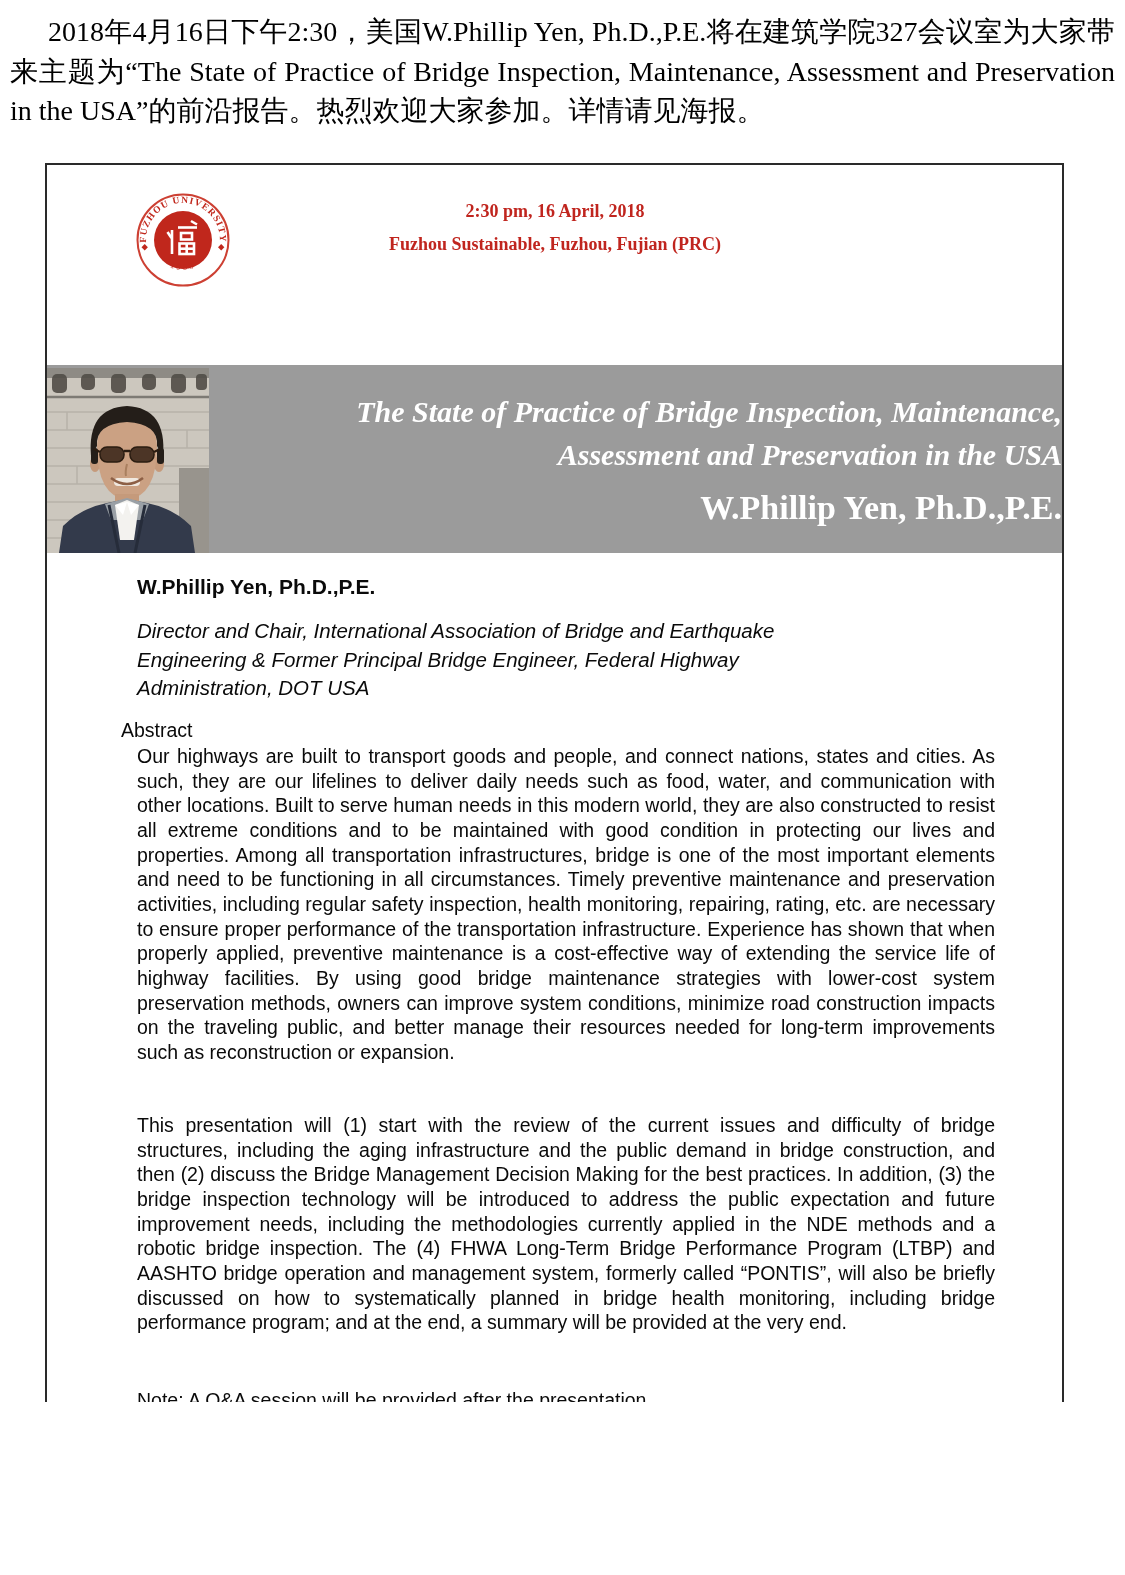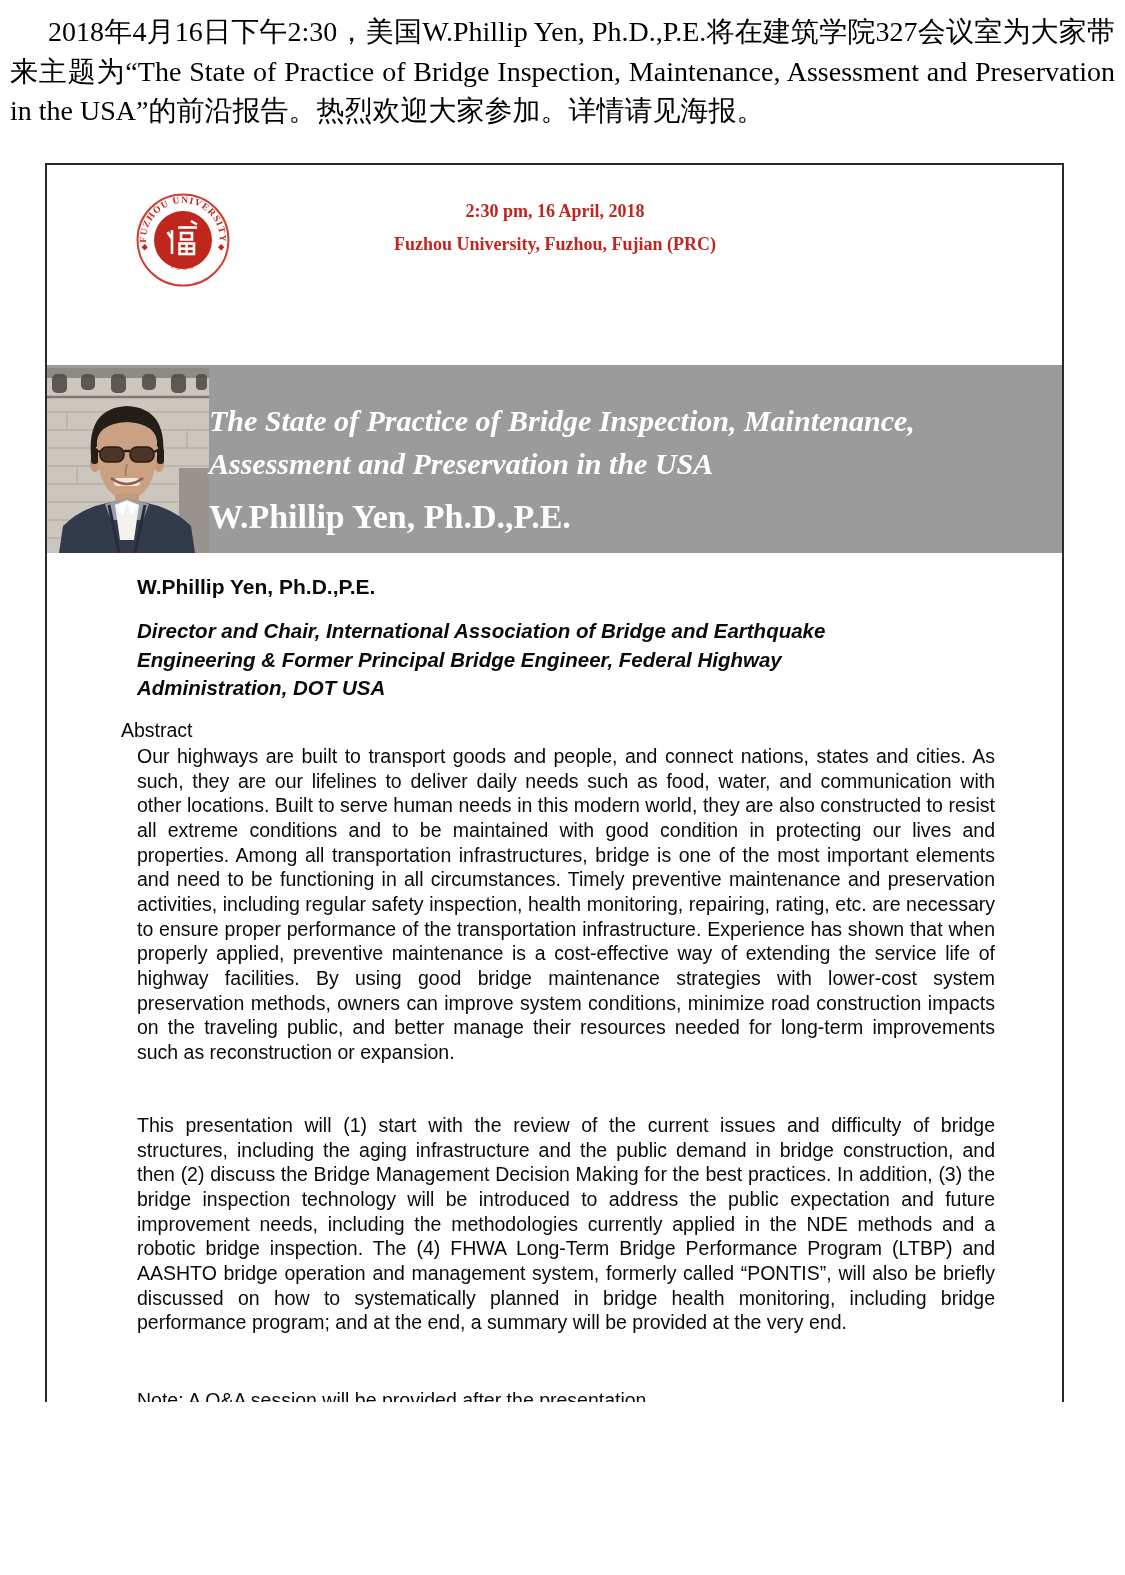--- a/index.html
+++ b/index.html
@@ -9,27 +9,27 @@
          font-family:"Liberation Serif",serif;font-size:28px;line-height:39.5px;
          text-align:justify;text-indent:38px;color:#000;}
   .poster{position:absolute;left:45px;top:163px;width:1019px;height:1412px;
           border:2px solid #2a2a2a;border-bottom:none;background:#fff;box-sizing:border-box;}
   .seal{position:absolute;left:88px;top:24px;width:96px;height:104px;}
   .event-info{position:absolute;left:198px;top:30px;width:620px;text-align:center;
               color:#c0251e;font-family:"Liberation Serif",serif;font-weight:600;
               font-size:18px;line-height:33px;}
   .banner{position:absolute;left:0;top:200px;width:100%;height:188px;background:#9b9b9b;}
   .photo{position:absolute;left:0;top:3px;width:162px;height:185px;}
-  .banner-text{position:absolute;left:162px;right:0;top:0;bottom:0;text-align:left;color:#ffffff;
-               font-family:"Liberation Serif",serif;margin-top:9px;}
+  .banner-text{position:absolute;left:162px;right:0;top:0;bottom:0;text-align:right;color:#ffffff;
+               font-family:"Liberation Serif",serif;}
   .banner-title{margin-top:25px;font-size:30px;line-height:43px;font-style:italic;font-weight:bold;}
   .banner-speaker{margin-top:13px;font-size:34px;font-weight:bold;}
   .body-name{position:absolute;left:90px;top:410px;font-size:21px;font-weight:bold;}
   .affiliation{position:absolute;left:90px;top:452px;font-size:20.5px;line-height:28.5px;
-               font-weight:bold;font-style:italic;}
+               font-weight:normal;font-style:italic;}
   .abs-label{position:absolute;left:74px;top:554px;font-size:19.5px;}
   .para{position:absolute;left:90px;width:858px;font-size:19.5px;line-height:24.65px;text-align:justify;}
   .para1{top:579px;}
   .para2{top:948px;}
   .note{position:absolute;left:90px;top:1224px;font-size:19.5px;}
   .organized{position:absolute;left:92px;top:1270px;color:#c0251e;
              font-family:"Liberation Serif",serif;font-weight:600;}
   .org-label{font-size:24px;line-height:29px;}
   .org-item{font-size:24px;line-height:27.5px;}
   .siberc{position:absolute;left:713px;top:1288px;width:215px;height:80px;}
@@ -66,21 +66,21 @@
           <rect x="46" y="44" width="11" height="6.5"></rect>
           <rect x="44.5" y="54.5" width="14.5" height="10.5"></rect>
           <line x1="51.7" y1="54.5" x2="51.7" y2="65"></line>
           <line x1="44.5" y1="59.7" x2="59" y2="59.7"></line>
         </g>
       </svg>
     </div>
 
     <div class="event-info">
       <div>2:30 pm, 16 April, 2018</div>
-      <div>Fuzhou University, Fuzhou, Fujian (PRC)</div>
+      <div>Fuzhou Sustainable, Fuzhou, Fujian (PRC)</div>
     </div>
 
     <div class="banner">
       <div class="photo">
         <svg viewBox="0 0 162 185" width="162" height="185">
           <rect width="162" height="185" fill="#ccc7be"></rect>
           <g stroke="#b7b2a8" stroke-width="1.5">
             <line x1="0" y1="44" x2="162" y2="44"></line>
               <line x1="0" y1="62" x2="162" y2="62"></line>
             <line x1="0" y1="80" x2="162" y2="80"></line>

